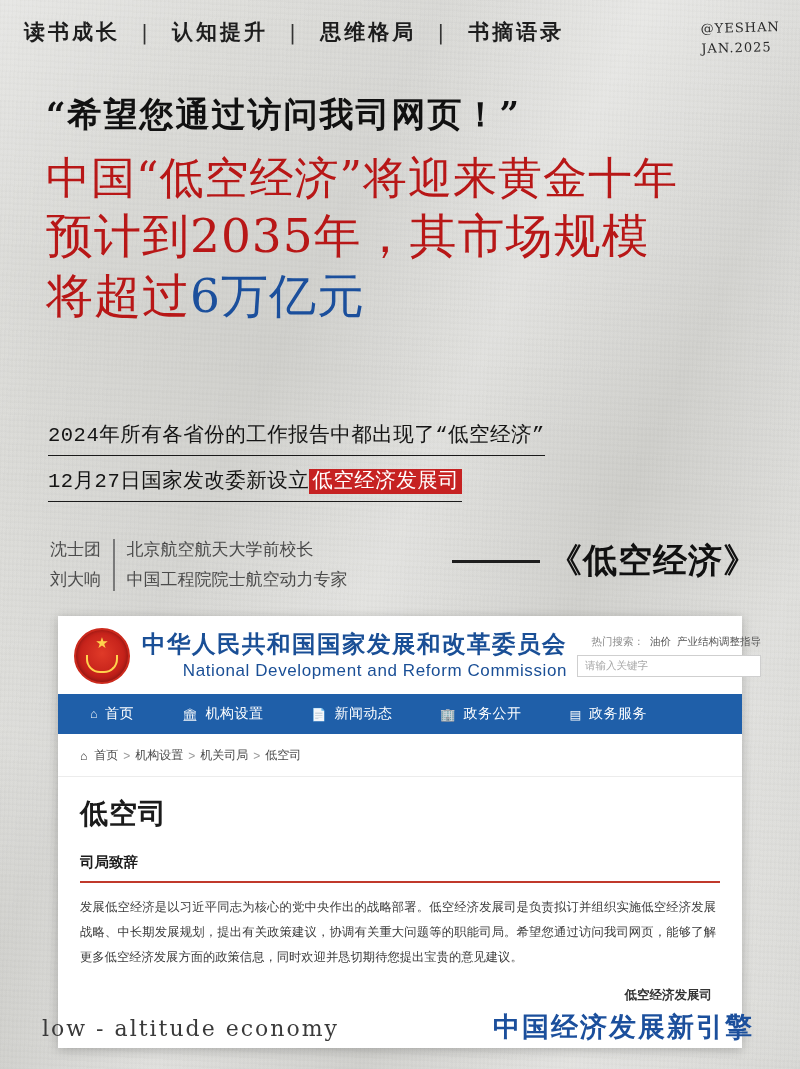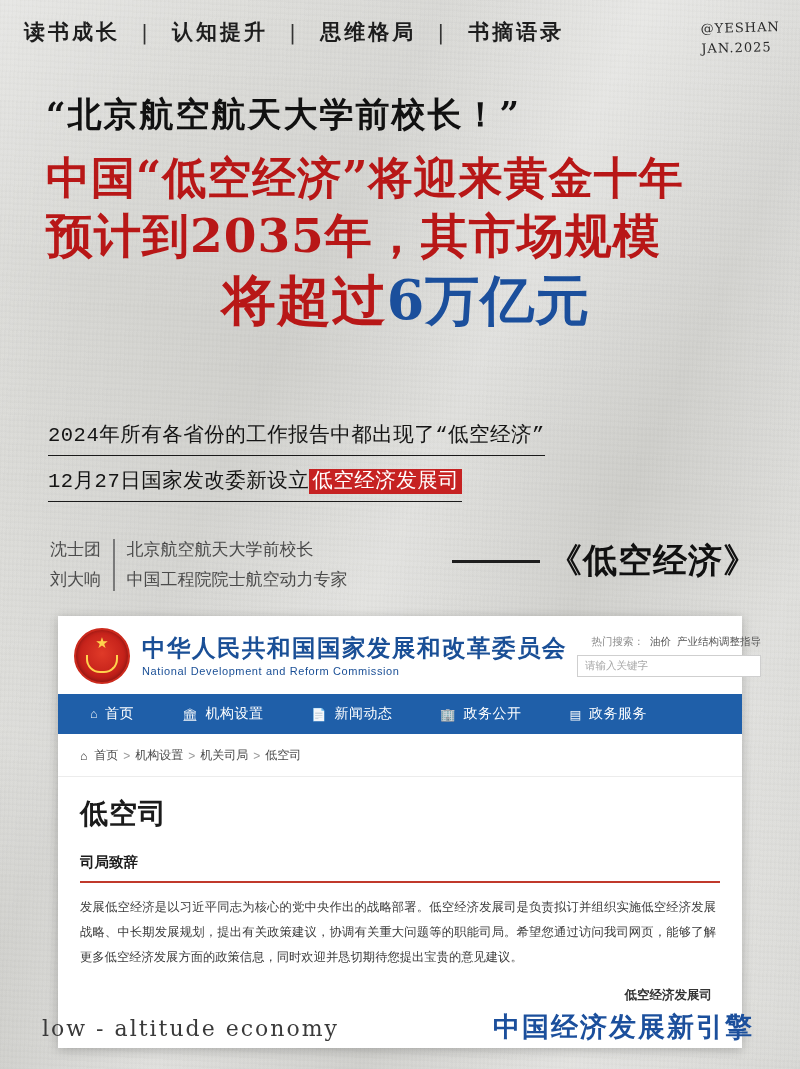--- a/index.html
+++ b/index.html
@@ -79,33 +79,33 @@
     font-family: "DejaVu Serif", serif;
     font-weight: bold;
     font-size: 34px;
     color: #111;
     letter-spacing: 2px;
     margin-bottom: 12px;
     white-space: nowrap;
   }
   .big-red {
     font-family: "DejaVu Serif", serif;
-    font-weight: bold;
+    font-weight: normal;
     color: #b81717;
     font-size: 45px;
     line-height: 1.28;
     letter-spacing: 1px;
     white-space: nowrap;
   }
   .big-red .blue {
     color: #1b4f9c;
   }
   .line2 { font-size: 44px; }
   .line3 { font-size: 47px; }
-  .line4 { font-size: 54px; text-align: center; }
+  .line4 { font-size: 47px; }
 
   
   .subs {
     position: absolute;
     top: 420px;
     left: 48px;
     right: 36px;
     font-family: Liberation Mono, monospace;
     color: #141414;
   }
@@ -232,25 +232,26 @@
     font-family: "DejaVu Serif", serif;
     font-weight: bold;
     font-size: 23.5px;
     color: #1a4f96;
     letter-spacing: 1.5px;
     line-height: 1.25;
     white-space: nowrap;
   }
   .org-en {
     font-family: "Liberation Sans", sans-serif;
-    font-size: 11px;
+    font-size: 17px;
     color: #1a4f96;
     letter-spacing: 0.6px;
     line-height: 1.3;
     white-space: nowrap;
+    text-align: right;
   }
   .shot-search {
     margin-left: auto;
     text-align: right;
     padding-left: 10px;
   }
   .hot-row {
     font-size: 10.5px;
     color: #6a6a6a;
     white-space: nowrap;
@@ -390,21 +391,21 @@
       <span class="sep">|</span>
       <span>书摘语录</span>
     </div>
     <div class="signature">
       <div>@YESHAN</div>
       <div>JAN.2025</div>
     </div>
   </div>
 
   <div class="headline">
-    <div class="quote-line">“北京航空航天大学前校长！”</div>
+    <div class="quote-line">“希望您通过访问我司网页！”</div>
     <div class="big-red line2">
       <span>中国“低空经济”将迎来</span><span>黄金十年</span>
     </div>
     <div class="big-red line3">预计到2035年，其市场规模</div>
     <div class="big-red line4">
       <span>将超过</span><span class="blue">6万亿元</span>
     </div>
   </div>
 
   <div class="subs">

